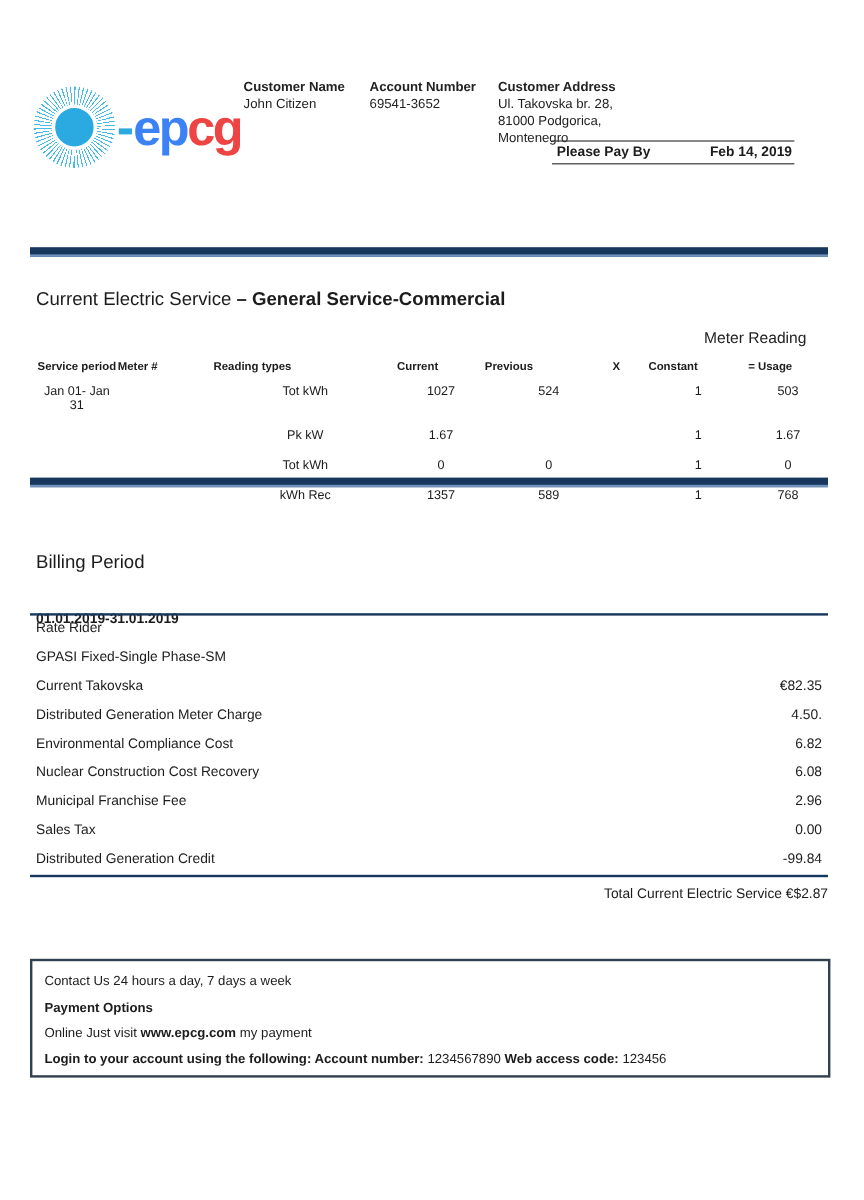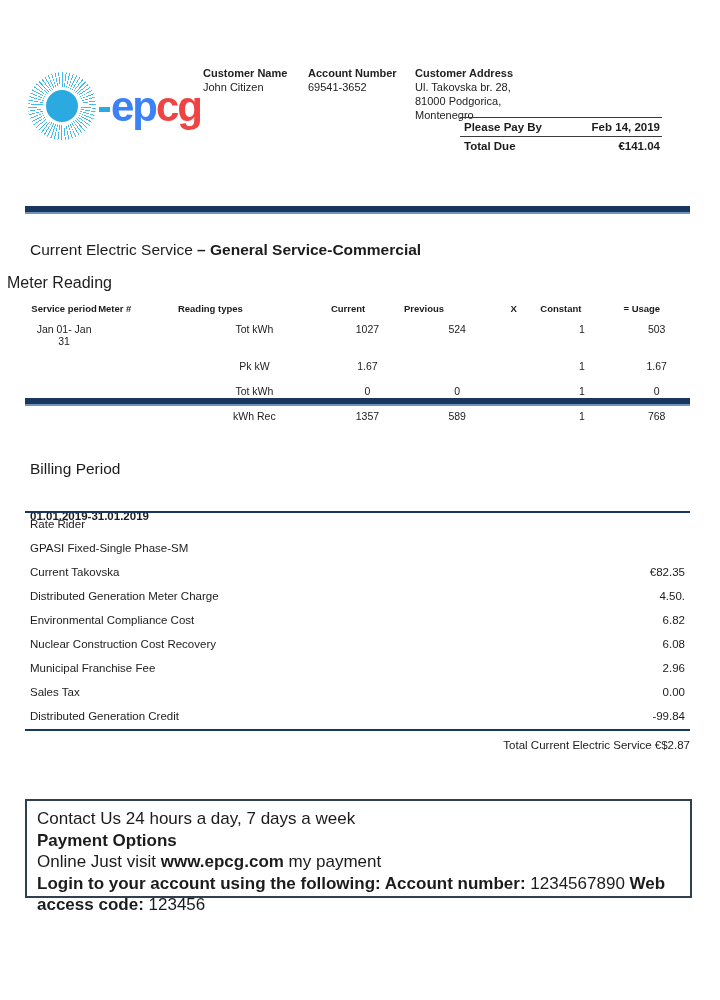--- a/index.html
+++ b/index.html
@@ -41,38 +41,38 @@
          border-bottom:2px solid #7094bd; }
   .bar1 { top:206px; } .bar2 { top:398px; }
   .rule { position:absolute; left:25px; width:665px; border-top:2px solid #17375d; }
   .rule1 { top:511px; } .rule2 { top:729px; }
 
   
   .svc-title { position:absolute; left:30px; top:241px; font-size:15.5px; }
   .svc-title .t-bold { font-weight:700; }
 
   .mtable-wrap { position:absolute; left:25px; top:274px; width:665px; }
-  .mr-label { width:100%; text-align:left; transform:translateX(-18px);
-              font-size:16px; color:#222; }
+  .mr-label { width:100%; text-align:right; transform:translateX(-18px);
+              font-size:13px; color:#222; }
   .mtable { display:grid; grid-template-columns:11% 12% 23% 11% 16% 4.5% 12.5% 10%; margin-top:7px; }
   .mh { font-size:9.5px; font-weight:700; padding:4px 0 2px; }
   .mc { font-size:10.5px; text-align:center; padding:7px 0 6px; }
   .mh.left, .mc.left { text-align:center; padding-left:5px; }
 
   
   .billing-title { position:absolute; left:30px; top:460px; font-size:15.5px; }
   .billing-period { position:absolute; left:30px; top:510px; font-size:11.5px; font-weight:700; }
   .billing-rows { position:absolute; left:30px; top:512px; width:655px; }
   .b-row { display:flex; justify-content:space-between; align-items:center; height:24px;
            font-size:11.5px; }
   .total-row { position:absolute; right:30px; top:739px; font-size:11.5px; }
 
   
   .contact-box { position:absolute; left:25px; top:799px; width:643px; height:81px;
-                 border:2px solid #31404f; padding:7px 10px; font-size:17px;
+                 border:2px solid #31404f; padding:7px 10px; font-size:11px;
                  line-height:21.5px; }
   .b { font-weight:700; }
 </style>
 </head>
 <body>
 
 <div class="page">
 
   <div class="logo">
     <div class="sunburst">
@@ -95,24 +95,20 @@
     <div class="lbl">Customer Address</div>
     <div>Ul. Takovska br. 28,</div>
     <div>81000 Podgorica,</div>
     <div>Montenegro</div>
   </div>
 
   <div class="pay-table">
     <div class="pay-row first">
       <span>Please Pay By</span>
       <span>Feb 14, 2019</span>
-    </div>
-    <div class="pay-row">
-      <span>Total Due</span>
-      <span>€141.04</span>
     </div>
   </div>
 
   <div class="bar bar1"></div>
 
   <div class="svc-title"><span>Current Electric Service </span><span class="t-bold">– General Service-Commercial</span></div>
 
   <div class="mtable-wrap">
     <div class="mr-label">Meter Reading</div>
     <div class="mtable">

